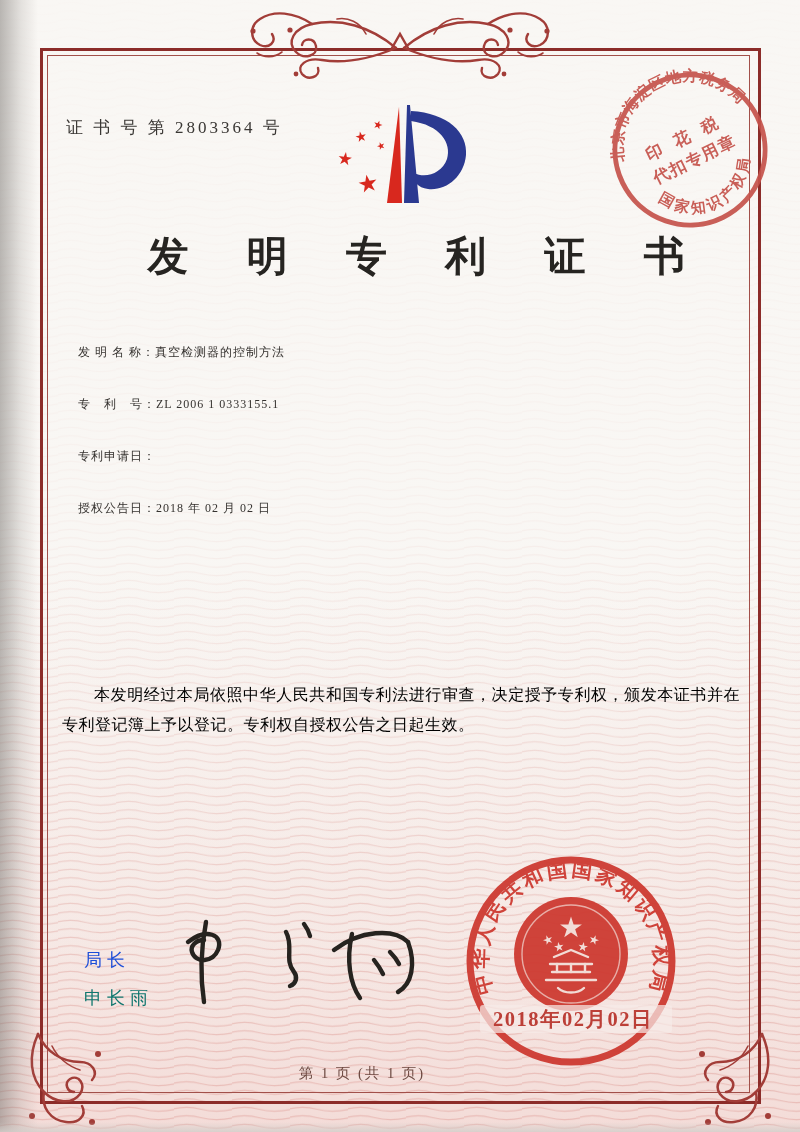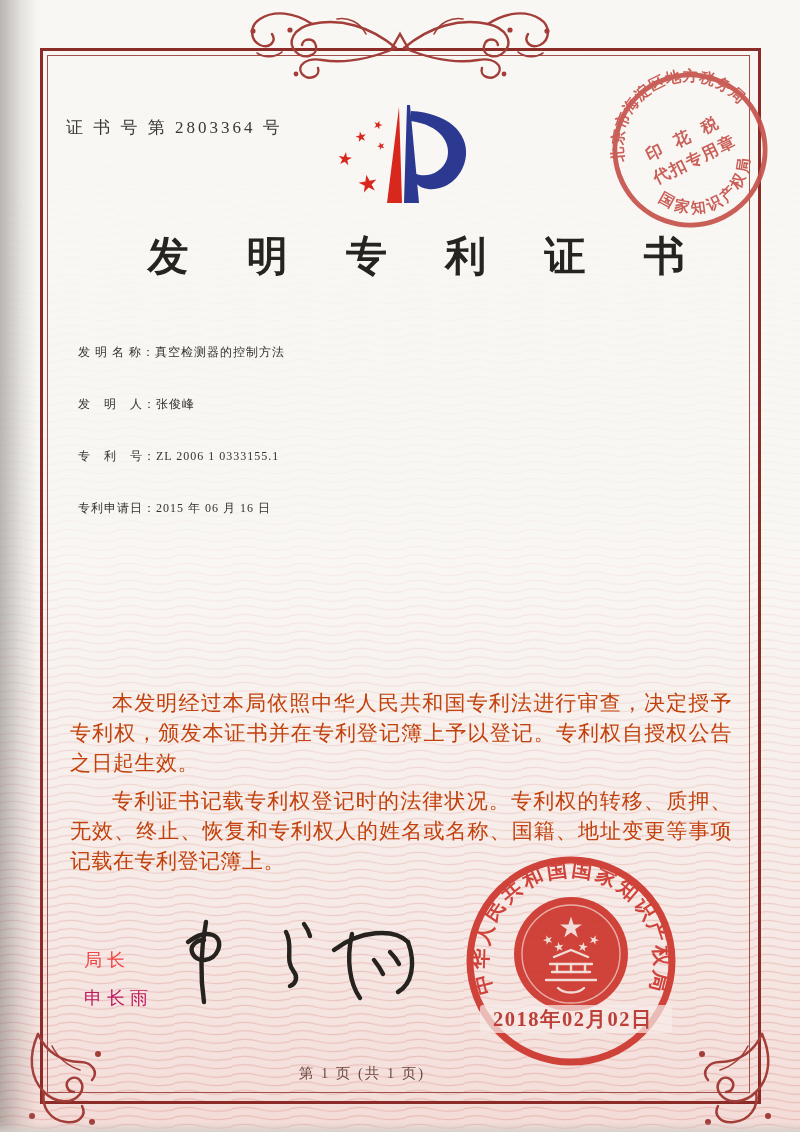--- a/index.html
+++ b/index.html
@@ -29,25 +29,25 @@
   #title-row .t{font-size:41px;font-weight:600;letter-spacing:24px;color:#262421;
     display:inline-block;margin-left:24px;}
   
   #fields{left:78px;top:344px;width:640px;z-index:3;}
   .field-row{display:flex;align-items:baseline;font-size:12px;margin-bottom:35px;
     letter-spacing:1px;color:#35322f;}
   .field-row .lab{white-space:pre;}
   .field-row .val{white-space:pre;text-align:center;}
   
   #paras{left:62px;top:680px;width:678px;z-index:3;}
-  #paras p{margin:8px;font-size:21px;line-height:30px;text-align:justify;
-    text-indent:2em;color:#c2410c;letter-spacing:.5px;}
-  
-  #director-label{left:84px;top:948px;font-size:18px;letter-spacing:5px;color:#ef4444;z-index:4;}
-  #director-name{left:84px;top:986px;font-size:18px;letter-spacing:5px;color:#be185d;z-index:4;}
+  #paras p{margin:0;font-size:16px;line-height:30px;text-align:justify;
+    text-indent:2em;color:#000000;letter-spacing:.5px;}
+  
+  #director-label{left:84px;top:948px;font-size:18px;letter-spacing:5px;color:#1d4ed8;z-index:4;}
+  #director-name{left:84px;top:986px;font-size:18px;letter-spacing:5px;color:#0f766e;z-index:4;}
   #signature{left:168px;top:906px;width:256px;height:112px;z-index:4;}
   
   #official-seal{left:458px;top:848px;width:226px;height:226px;z-index:3;}
   
   #orn-top{left:248px;top:4px;width:304px;height:78px;z-index:2;}
   .orn-corner{width:104px;height:96px;z-index:2;}
   #orn-bl{left:22px;top:1032px;}
   #orn-br{left:674px;top:1032px;}
   
   #page-footer{left:0;top:1064px;width:724px;text-align:center;font-size:14.5px;
@@ -144,36 +144,34 @@
   <div id="title-row" class="abs">
     <span class="t">发 明 专 利 证 书</span>
   </div>
 
   <div id="fields" class="abs">
     <div class="field-row">
       <span class="lab">发 明 名 称：</span>
       <span class="val">真空检测器的控制方法</span>
     </div>
     <div class="field-row">
-      <span class="lab">发　明　人：</span>
-      <span class="val">张俊峰</span>
-    </div>
-    <div class="field-row">
       <span class="lab">专　利　号：</span>
       <span class="val">ZL 2006 1 0333155.1</span>
     </div>
     <div class="field-row">
       <span class="lab">专利申请日：</span>
-      <span class="val">2015 年 06 月 16 日</span>
+    </div>
+    <div class="field-row">
+      <span class="lab">授权公告日：</span>
+      <span class="val">2018 年 02 月 02 日</span>
     </div>
   </div>
 
   <div id="paras" class="abs">
     <p>本发明经过本局依照中华人民共和国专利法进行审查，决定授予专利权，颁发本证书并在专利登记簿上予以登记。专利权自授权公告之日起生效。</p>
-    <p>专利证书记载专利权登记时的法律状况。专利权的转移、质押、无效、终止、恢复和专利权人的姓名或名称、国籍、地址变更等事项记载在专利登记簿上。</p>
   </div>
 
   <div id="director-label" class="abs">局长</div>
   <div id="director-name" class="abs">申长雨</div>
 
   <svg id="signature" class="abs" viewBox="0 0 256 112" aria-hidden="true">
     <g fill="none" stroke="#26231f" stroke-width="4.4" stroke-linecap="round" stroke-linejoin="round">
       <path d="M38,16 C33,42 32,70 36,96"></path>
       <path d="M20,36 C38,22 56,28 50,44 C45,56 28,58 24,46 C22,40 28,34 36,34"></path>
       <path d="M118,26 C126,40 116,54 126,66 C130,71 128,78 122,80"></path>

